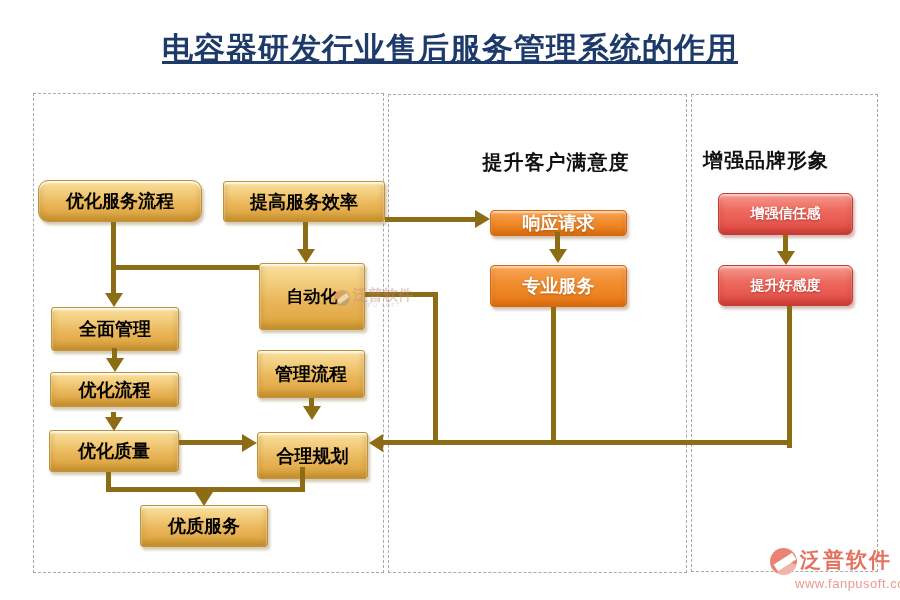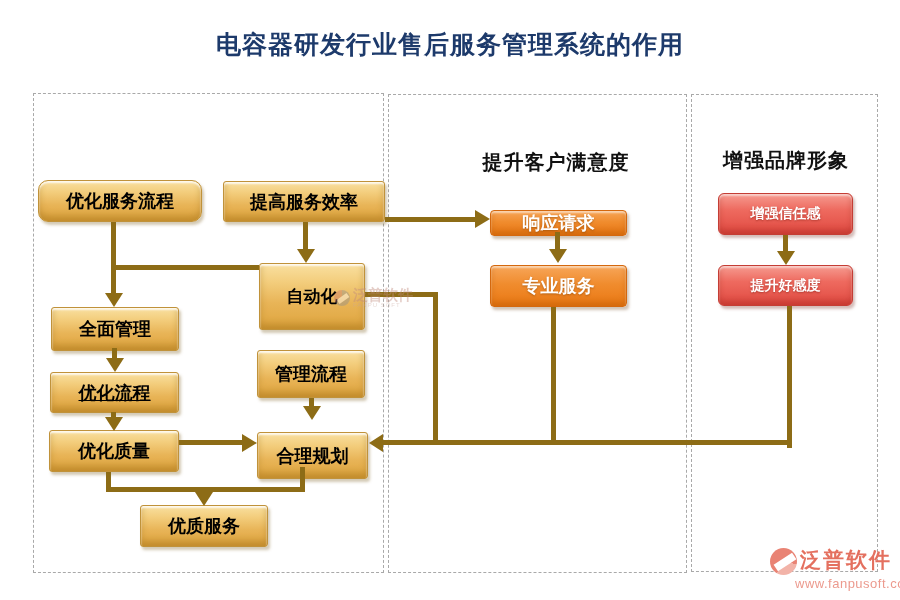--- a/index.html
+++ b/index.html
@@ -9,21 +9,21 @@
   html,body{margin:0;padding:0;}
   body{
     width:900px;height:600px;position:relative;background:#ffffff;
     font-family:"Liberation Sans","DejaVu Sans",sans-serif;
     overflow:hidden;
   }
   .abs{position:absolute;}
   
   .title{
     left:0;right:0;top:28px;text-align:center;
-    font-size:25px;font-weight:bold;color:var(--title);letter-spacing:1px;
+    font-size:31px;font-weight:bold;color:var(--title);letter-spacing:1px;text-decoration:underline;
   }
   
   .panel{border:1px dashed #a9a9a9;background:transparent;}
   
   .sec-header{
     font-size:20px;font-weight:bold;color:#111;text-align:center;letter-spacing:1px;
   }
   
   .node{
     display:flex;align-items:center;justify-content:center;
@@ -86,27 +86,27 @@
 </head>
 <body>
 
 <div class="abs title">电容器研发行业售后服务管理系统的作用</div>
 
 <div class="abs panel" style="left:33px;top:93px;width:349px;height:478px;"></div>
 <div class="abs panel" style="left:388px;top:94px;width:297px;height:477px;"></div>
 <div class="abs panel" style="left:691px;top:94px;width:185px;height:476px;"></div>
 
 <div class="abs sec-header" style="left:461px;top:149px;width:190px;">提升客户满意度</div>
-<div class="abs sec-header" style="left:696px;top:147px;width:180px;">增强品牌形象</div>
+<div class="abs sec-header" style="left:676px;top:147px;width:180px;">增强品牌形象</div>
 
 <div class="abs node gold" style="left:38px;top:180px;width:164px;height:42px;border-radius:10px;">优化服务流程</div>
 <div class="abs node gold" style="left:223px;top:181px;width:162px;height:41px;">提高服务效率</div>
 <div class="abs node gold" style="left:259px;top:263px;width:106px;height:67px;font-size:17px;">自动化</div>
 <div class="abs node gold" style="left:51px;top:307px;width:128px;height:44px;">全面管理</div>
-<div class="abs node gold" style="left:50px;top:372px;width:129px;height:41px;text-decoration:underline;">优化流程</div>
+<div class="abs node gold" style="left:50px;top:372px;width:129px;height:35px;">优化流程</div>
 <div class="abs node gold" style="left:49px;top:430px;width:130px;height:42px;">优化质量</div>
 <div class="abs node gold" style="left:257px;top:350px;width:108px;height:48px;">管理流程</div>
 <div class="abs node gold" style="left:257px;top:432px;width:111px;height:47px;">合理规划</div>
 <div class="abs node gold" style="left:140px;top:505px;width:128px;height:42px;">优质服务</div>
 
 <div class="abs node orange" style="left:490px;top:193px;width:137px;height:26px;margin-top:17px;">响应请求</div>
 <div class="abs node orange" style="left:490px;top:265px;width:137px;height:42px;">专业服务</div>
 
 <div class="abs node red" style="left:718px;top:193px;width:135px;height:42px;">增强信任感</div>
 <div class="abs node red" style="left:718px;top:265px;width:135px;height:41px;">提升好感度</div>

